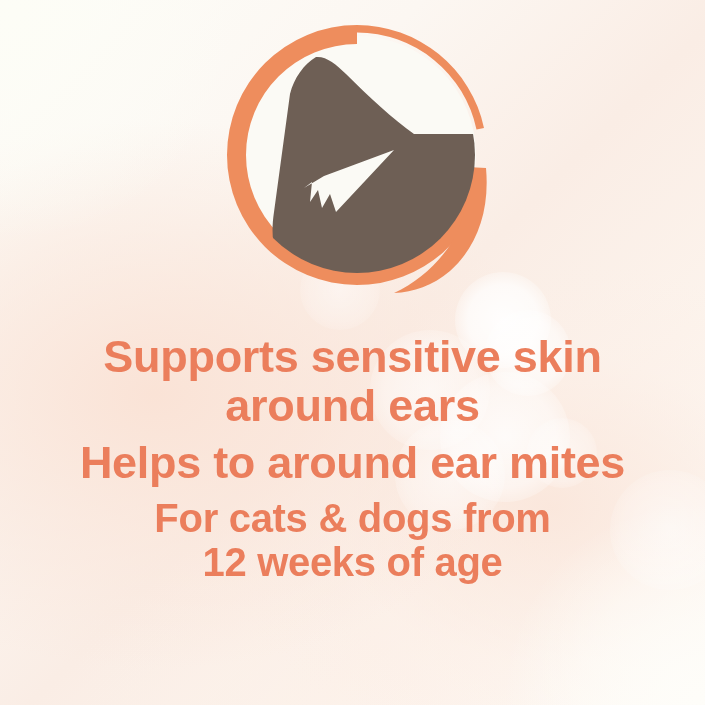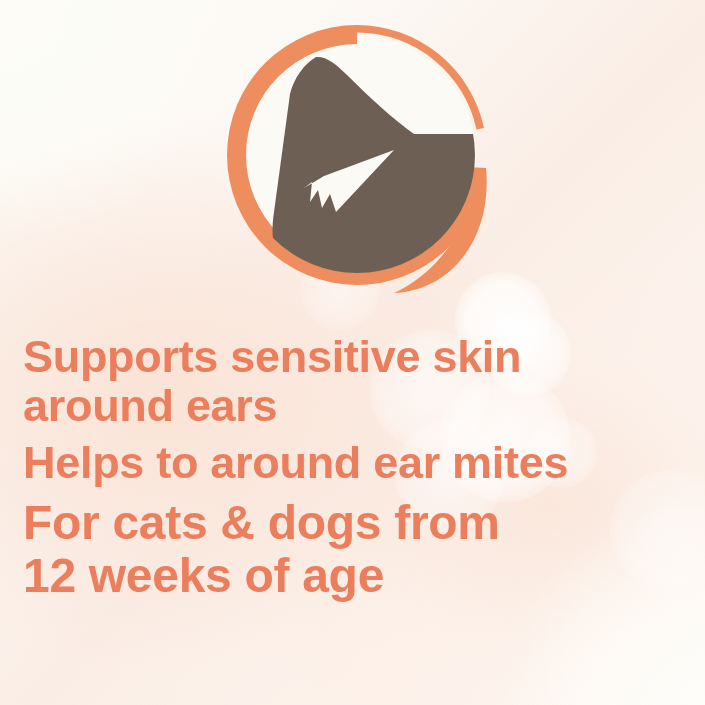--- a/index.html
+++ b/index.html
@@ -69,37 +69,37 @@
     left: 218px;
     top: 16px;
     width: 278px;
     height: 278px;
   }
   #logo-wrap svg { display: block; width: 278px; height: 278px; }
 
   
   #benefits {
     position: absolute;
-    left: 9px;
+    left: 0;
     right: 0;
     top: 333px;
-    text-align: left;
+    text-align: center;
     padding: 0 14px;
     box-sizing: border-box;
   }
   .benefit {
     margin: 0;
     font-weight: 700;
     line-height: 1.085;
     letter-spacing: -0.3px;
     white-space: pre-line;
   }
   .benefit-1 { font-size: 45px; }
   .benefit-2 { font-size: 45px; margin-top: 8px; }
-  .benefit-3 { font-size: 48px; margin-top: 10px; }
+  .benefit-3 { font-size: 40px; margin-top: 10px; }
 </style>
 </head>
 <body>
 
 <div id="card">
 
   <div class="bg-base"></div>
   <div class="bg-pink"></div>
   <div class="bg-vignette-tl"></div>
   <div class="bg-vignette-br"></div>

